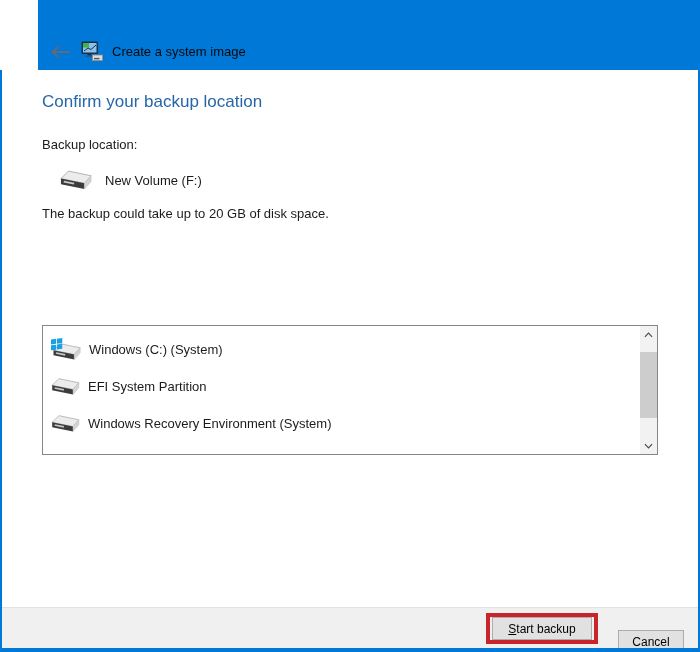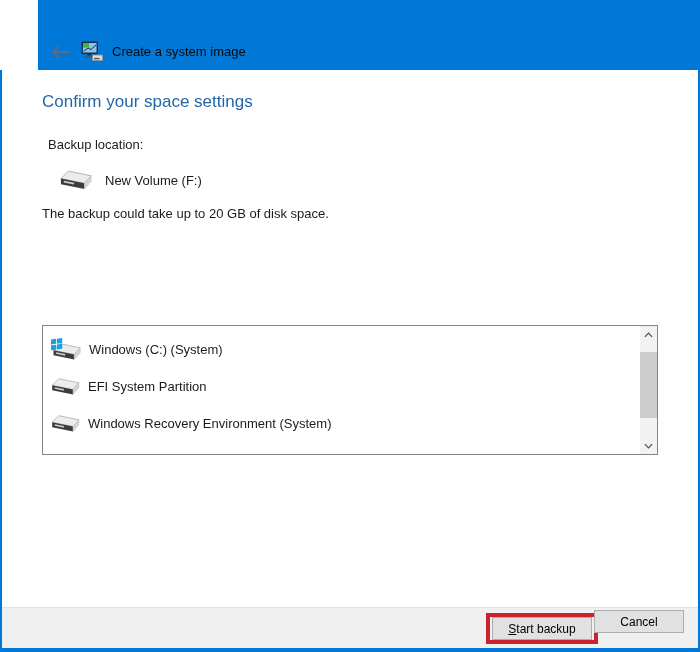--- a/index.html
+++ b/index.html
@@ -18,21 +18,21 @@
   .app-icon { display: flex; align-items: center; }
   .app-title { font-size: 13px; color: #0a0a0a; }
   
   .edge { position: absolute; background: var(--accent, #0078d7); }
   .edge.left  { left: 0; top: 70px; bottom: 0; width: 2px; }
   .edge.right { right: 0; top: 70px; bottom: 0; width: 2px; }
   .edge.bottom{ left: 0; right: 0; bottom: 0; height: 4px; }
   
   .heading { position: absolute; left: 42px; top: 92px; font-size: 17px; color: var(--heading, #2566a8); }
   .txt { font-size: 13px; color: #1b1b1b; }
-  .loc-label   { position: absolute; left: 48px; top: 137px; }
+  .loc-label   { position: absolute; left: 42px; top: 137px; }
   .loc-row     { position: absolute; left: 60px; top: 169px; display: flex; align-items: center; gap: 13px; }
   .note        { position: absolute; left: 42px; top: 206px; }
   .drives-label{ position: absolute; left: 42px; top: 300px; }
   .listbox { position: absolute; left: 42px; top: 325px; width: 616px; height: 130px;
     background: #fff; border: 1px solid #82878f; }
   .rows { position: absolute; left: 0; top: 5px; right: 18px; }
   .row { height: 37px; display: flex; align-items: center; gap: 8px; padding-left: 8px; font-size: 13px; }
   
   .scrollbar { position: absolute; top: 0; right: 0; bottom: 0; width: 17px; background: #f2f2f2; }
   .sb-btn { position: absolute; left: 0; width: 17px; height: 17px;
@@ -40,21 +40,21 @@
   .sb-btn.up { top: 0; } .sb-btn.down { bottom: 0; }
   .sb-thumb { position: absolute; left: 0; top: 26px; width: 17px; height: 66px; background: #cdcdcd; }
   
   .footer { position: absolute; left: 0; right: 0; top: 607px; height: 41px;
     background: #f0f0f0; border-top: 1px solid #e2e2e2; }
   .annotation { position: absolute; top: 5px; right: 102px;
     border: 4px solid var(--annotation, #c9242b); padding: 0 2px; }
   .btn { height: 23px; background: #e1e1e1; border: 1px solid #adadad;
     font-family: "Liberation Sans", sans-serif; font-size: 12px; color: #000; padding: 0 6px; }
   .btn.start { width: 100px; }
-  .btn.cancel { position: absolute; right: 16px; top: 2px; width: 90px; text-align: center; }
+  .btn.cancel { position: absolute; right: 16px; top: 22px; width: 66px; text-align: center; }
   .access-key { text-decoration: underline; }
 </style>
 </head>
 <body style="--accent: #0078d7; --heading: #2566a8; --annotation: #c9242b; --windows_logo: #1ba1e2; --titlebar_text: #0a0a0a;">
 
 <div class="window">
 
   <div class="titlebar">
     <div class="close-btn">
       <svg width="13" height="13" viewBox="0 0 12 12">
@@ -76,21 +76,21 @@
           <rect x="6.5" y="13" width="4" height="1.6" fill="#16324f"></rect>
           <rect x="4.5" y="14.6" width="8.5" height="1.4" fill="#3a556e"></rect>
           <rect x="11.5" y="14" width="10" height="5.6" fill="#dcdcdc" stroke="#8a8a8a" stroke-width="0.8"></rect>
           <line x1="13" y1="17.6" x2="18.5" y2="17.6" stroke="#555" stroke-width="1.4"></line>
         </svg>
       </span>
       <span class="app-title">Create a system image</span>
     </div>
   </div>
 
-  <div class="heading">Confirm your space settings</div>
+  <div class="heading">Confirm your backup location</div>
 
   <div class="txt loc-label">Backup location:</div>
 
   <div class="loc-row">
     <svg width="32" height="23" viewBox="0 0 34 24">
       <polygon points="9,2 33,7 26,15 1,10" fill="#ececec" stroke="#b0b0b0" stroke-width="1"></polygon>
       <polygon points="1,10 26,15 26,21 1,16" fill="#3c3c3c"></polygon>
       <polygon points="26,15 33,7 33,13 26,21" fill="#d5d5d5" stroke="#bbbbbb" stroke-width="0.6"></polygon>
       <line x1="4" y1="13.2" x2="15" y2="15.4" stroke="#c9c9c9" stroke-width="2"></line>
     </svg>

